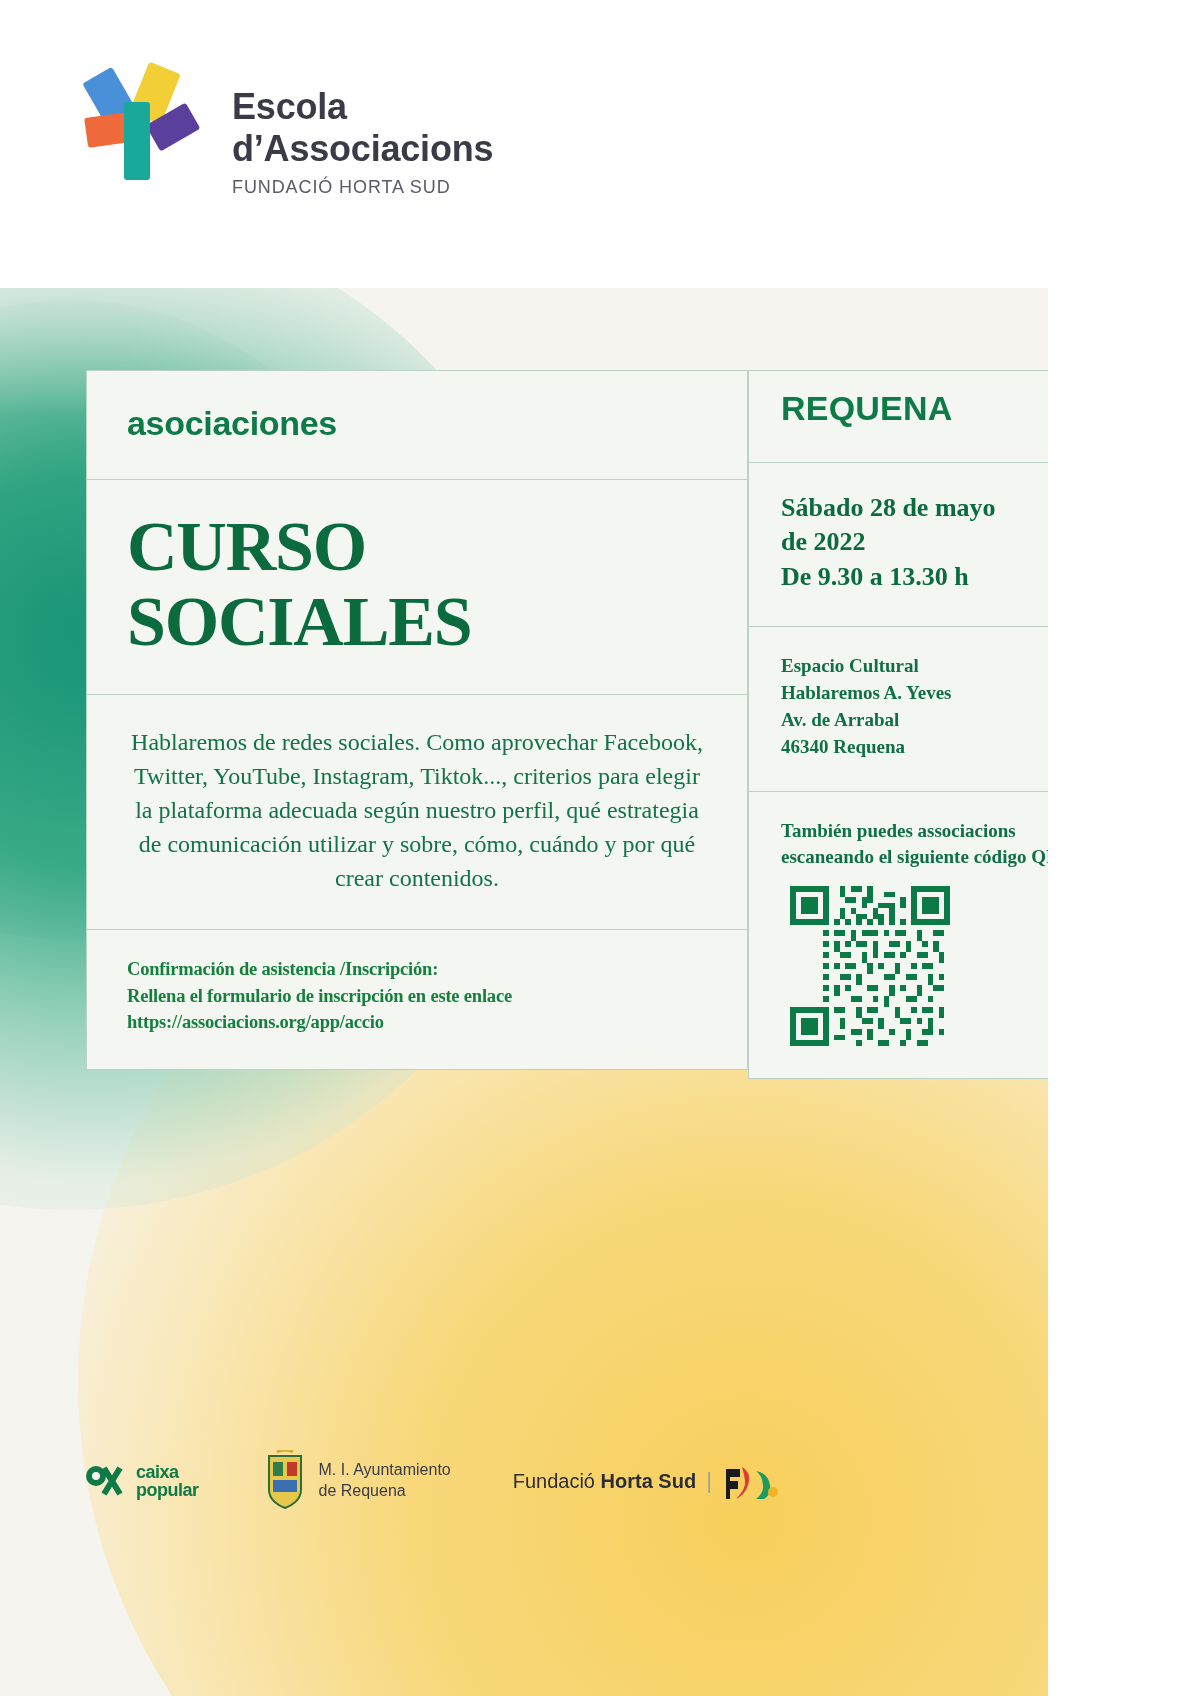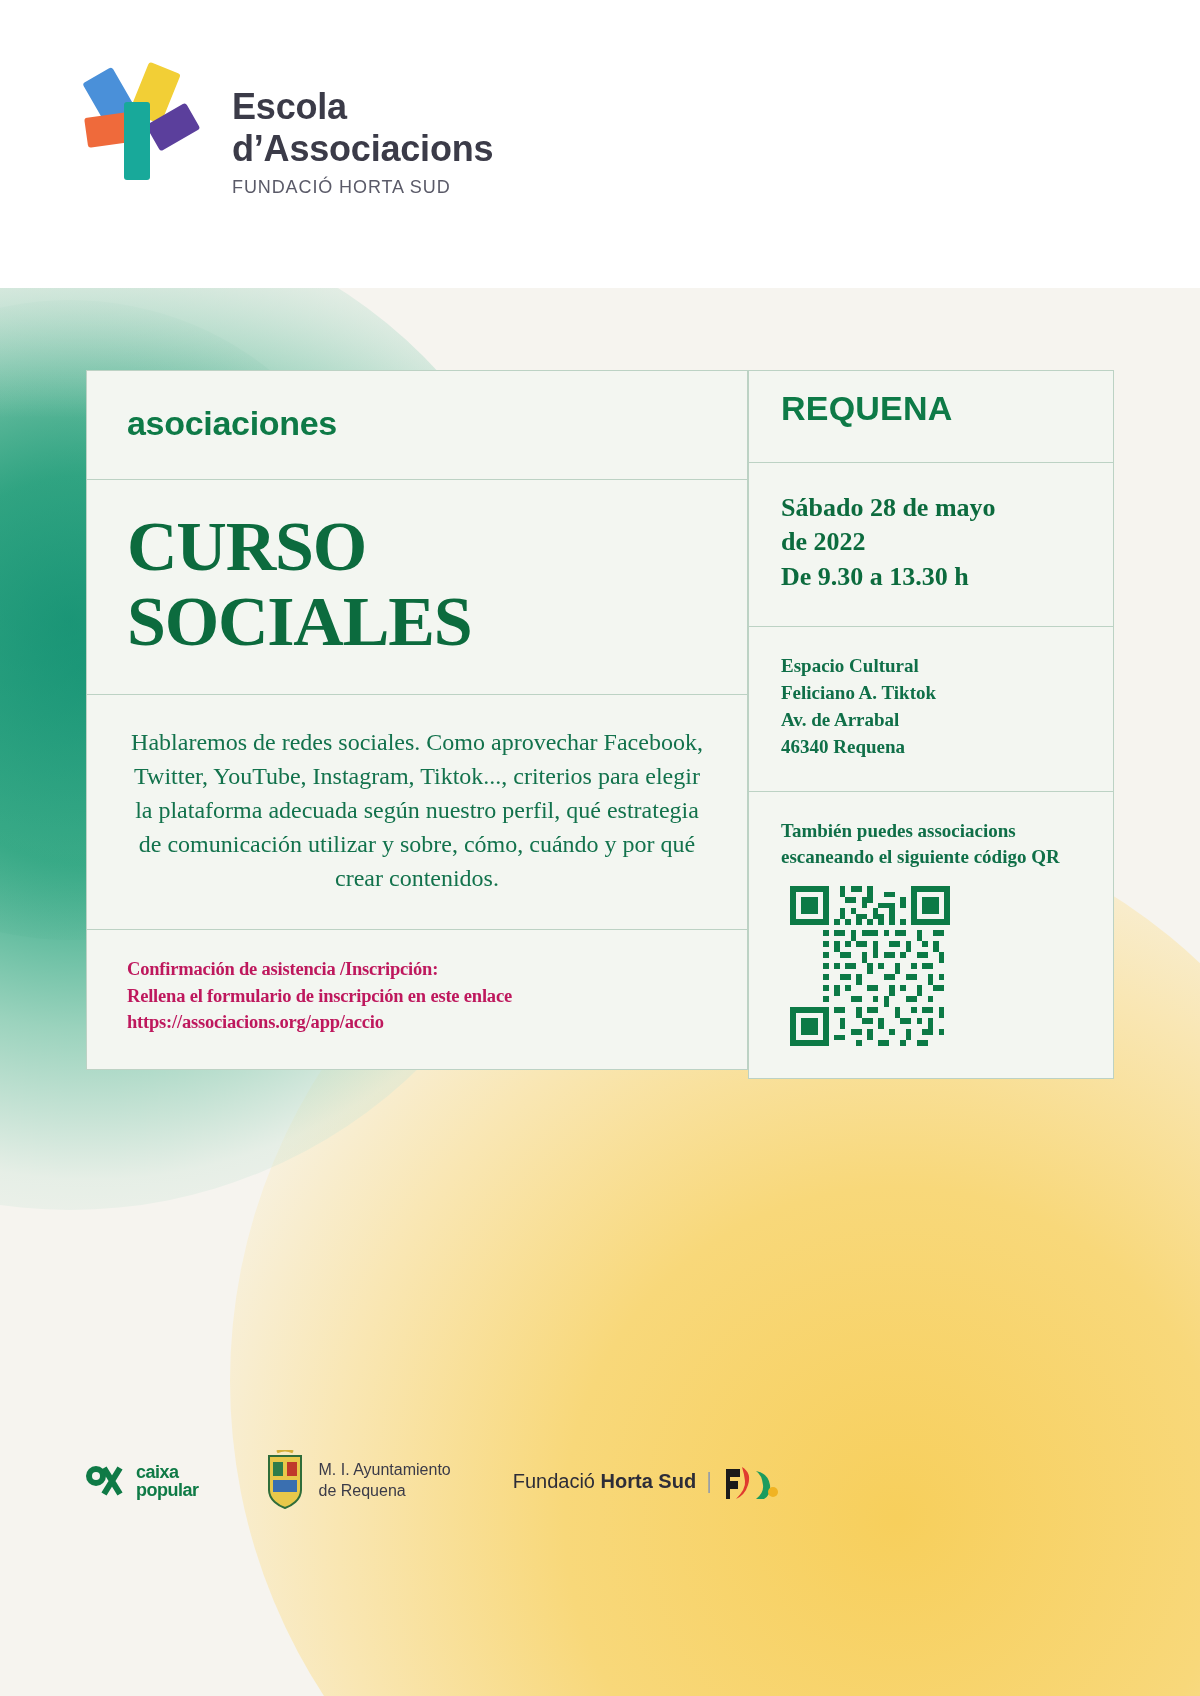--- a/index.html
+++ b/index.html
@@ -8,21 +8,21 @@
   }
   body {
     width: 1200px;
     height: 1696px;
     font-family: "Liberation Sans", sans-serif;
     background: #ffffff;
     overflow: hidden;
   }
   .poster {
     position: relative;
-    width: 1200px;
+    width: 1048px;
     height: 1696px;
     overflow: hidden;
     background: #ffffff;
   }
 
   
   .header-band {
     position: absolute;
     left: 0; top: 0;
     width: 1200px;
@@ -196,21 +196,21 @@
     color: #12724c;
     line-height: 1.42;
   }
   .box-signup {
     padding: 26px 40px 34px 40px;
     width: 662px;
   }
   .signup-line {
     font-size: 18.5px;
     font-weight: bold;
-    color: #be185d;
+    color: #15803d;
     line-height: 1.42;
     letter-spacing: -0.2px;
   }
 
   
   .box-city {
     padding: 18px 32px 34px 32px;
   }
   .city-text {
     font-size: 34px;
@@ -374,21 +374,21 @@
         <div class="date-text">
           <div>Sábado 28 de mayo</div>
           <div>de 2022</div>
           <div>De 9.30 a 13.30 h</div>
         </div>
       </div>
 
       <div class="box box-place">
         <div class="place-text">
           <div>Espacio Cultural</div>
-          <div>Feliciano A. Tiktok</div>
+          <div>Hablaremos A. Yeves</div>
           <div>Av. de Arrabal</div>
           <div>46340 Requena</div>
         </div>
       </div>
 
       <div class="box box-qr">
         <div class="qr-note">También puedes associacions escaneando el siguiente código QR</div>
         <svg class="qr-img" viewBox="0 0 29 29" shape-rendering="crispEdges">
           <rect width="29" height="29" fill="#f3f6f1"></rect>
           <g fill="#0c7a46">

